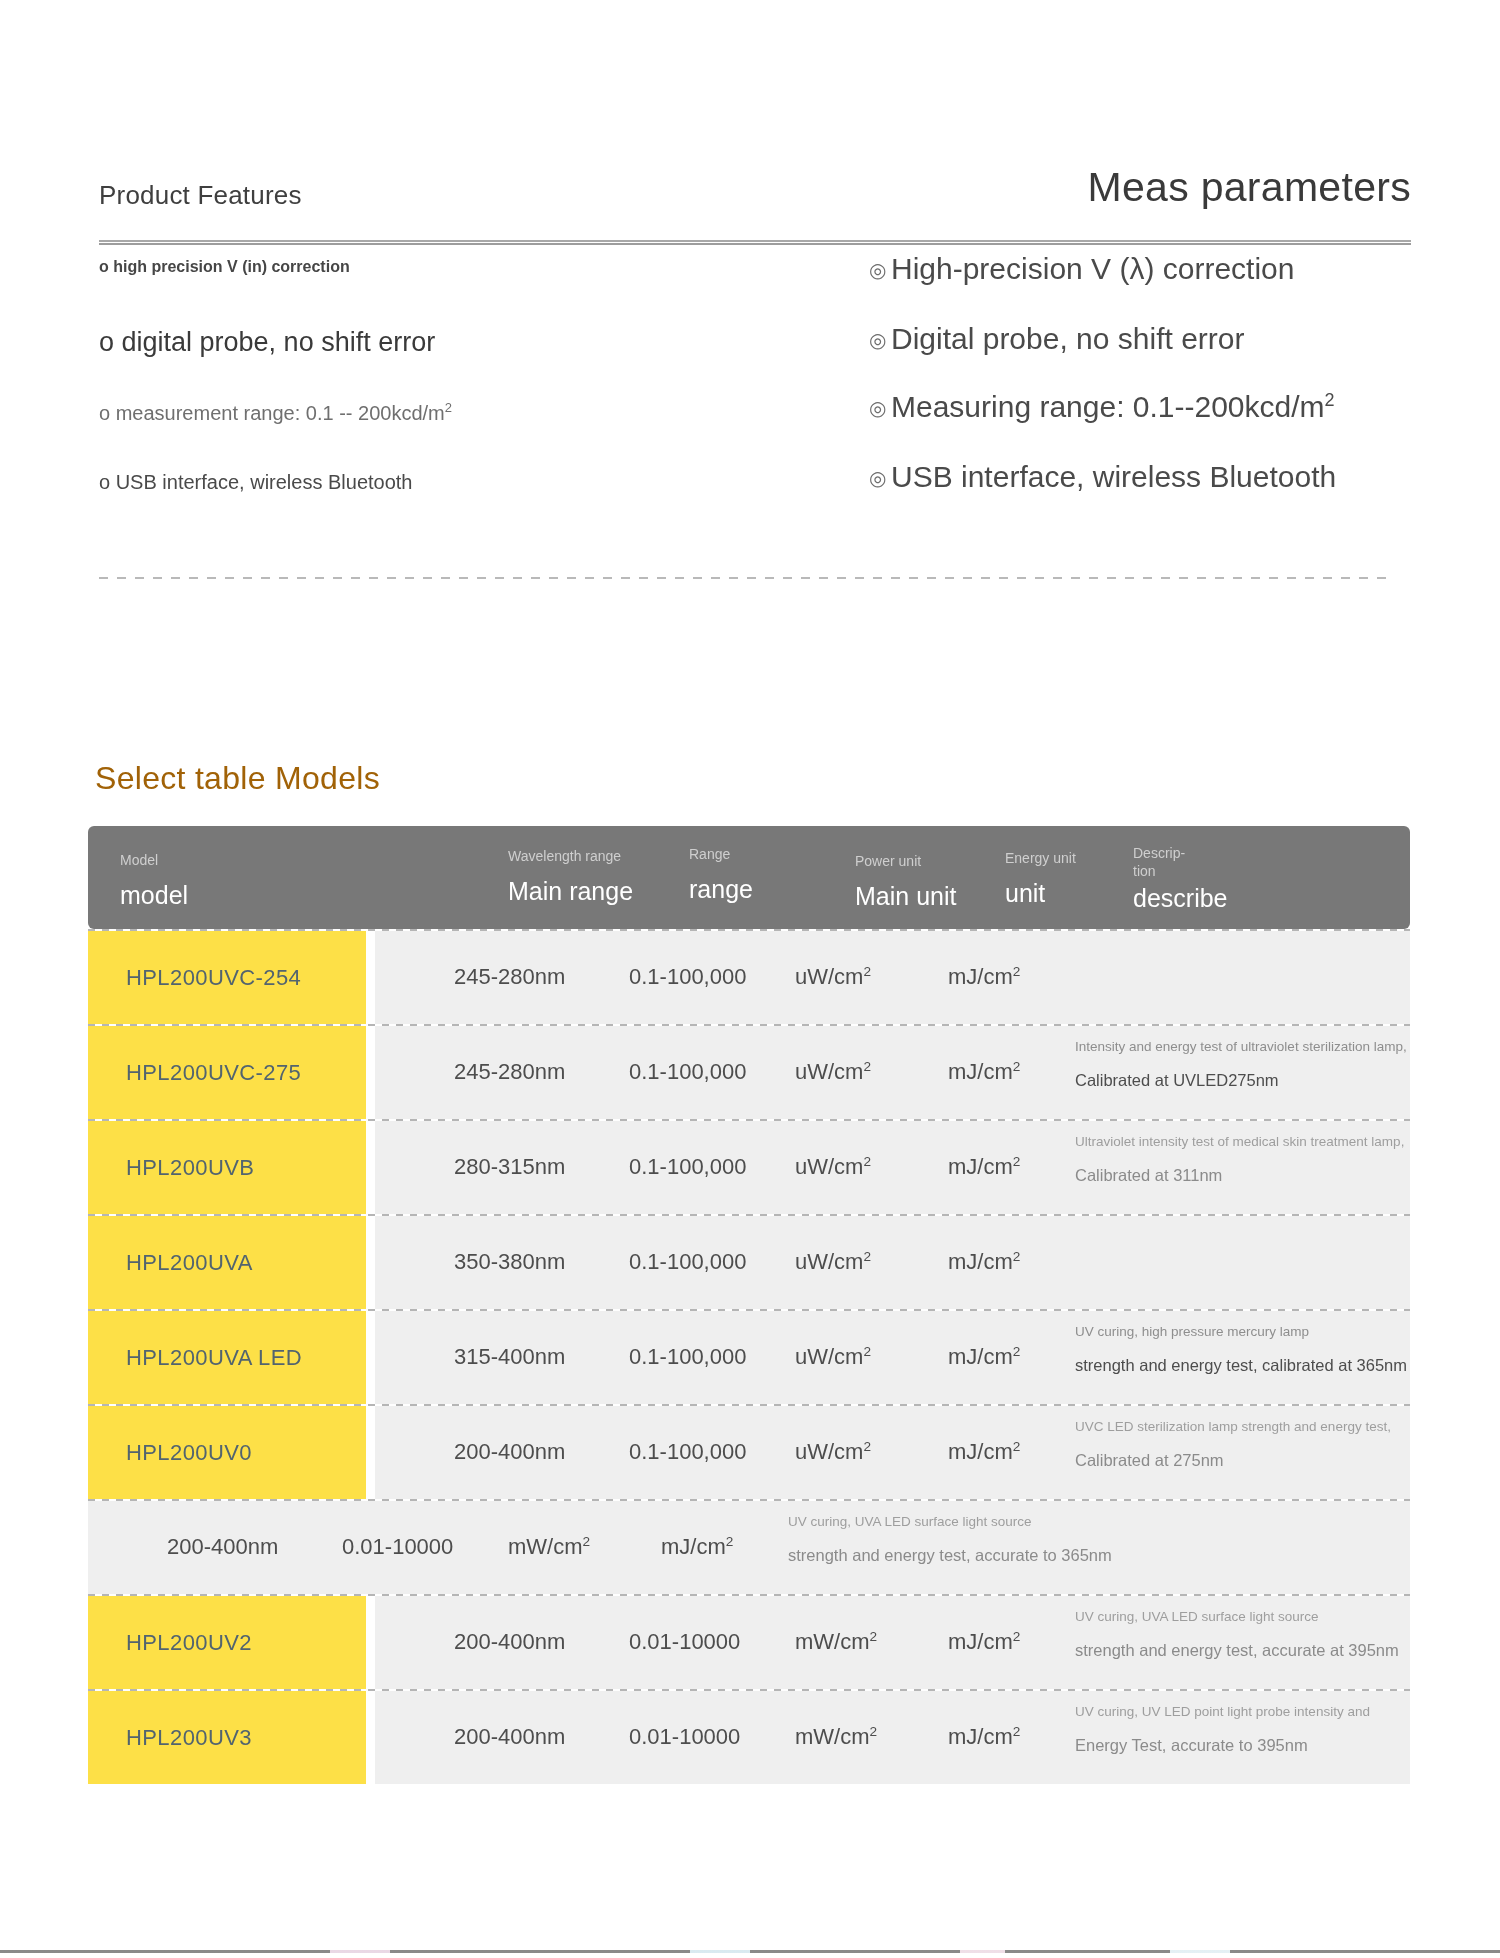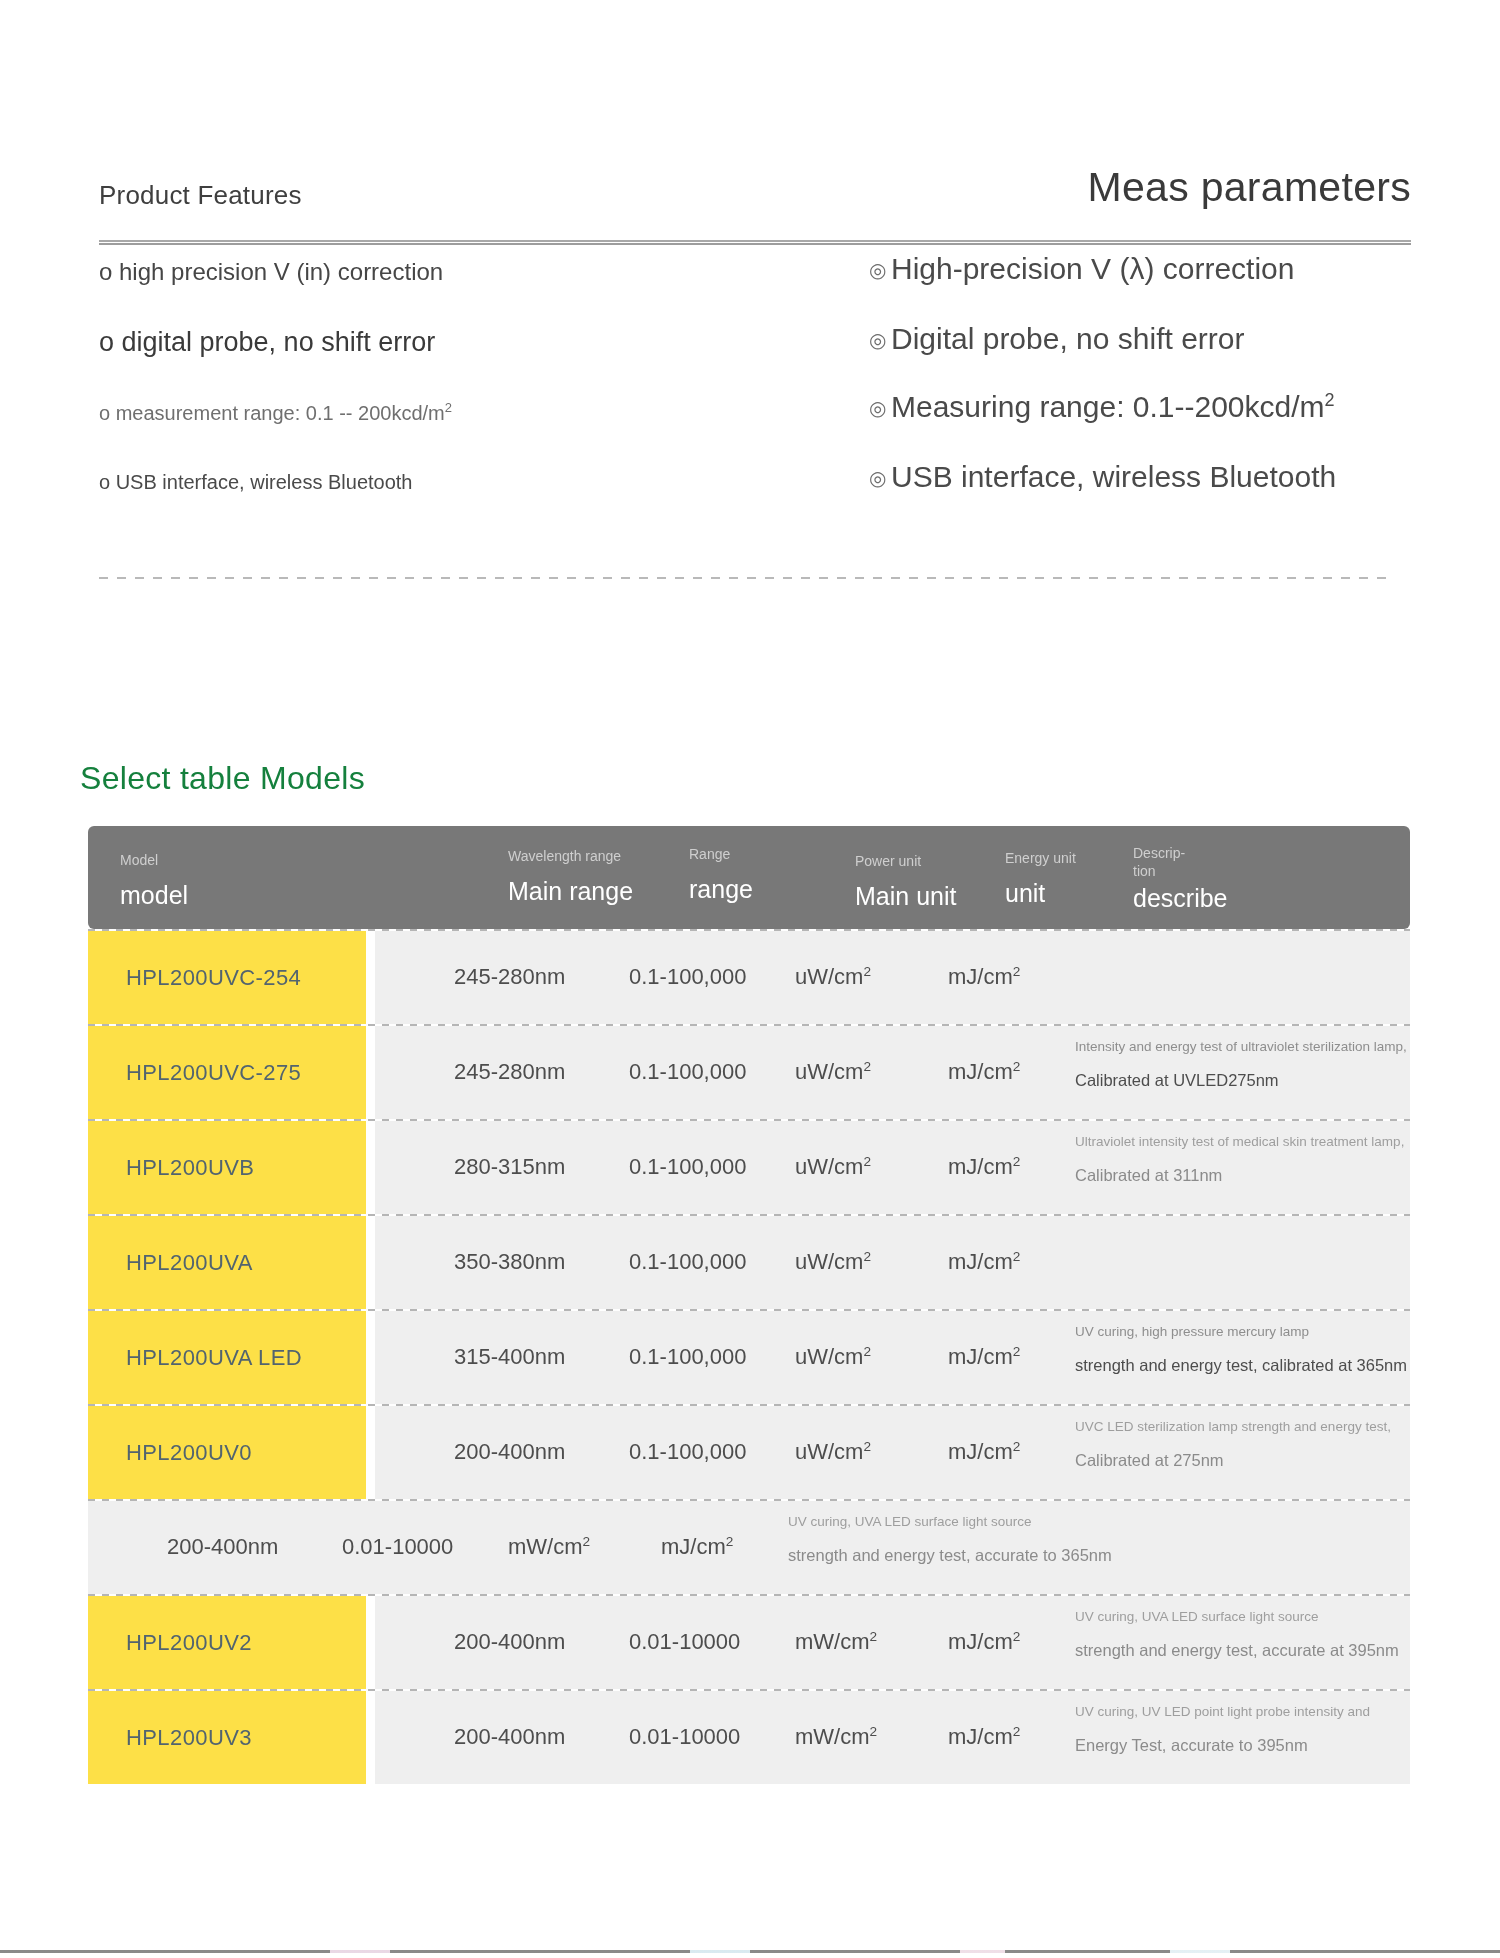--- a/index.html
+++ b/index.html
@@ -49,21 +49,21 @@
     position:absolute;left:0;top:0;width:620px;
   }
   .col-right{
     position:absolute;left:770px;top:0;width:542px;
   }
   .li-left{
     position:absolute;
     color:#464646;
     white-space:nowrap;
   }
-  .li-left.s1{left:0;top:6px;font-size:24px;}
+  .li-left.s1{left:0;top:6px;font-size:16px;font-weight:bold;}
   .li-left.s2{left:0;top:75px;font-size:27px;color:#3a3a3a;}
   .li-left.s3{left:0;top:148px;font-size:20px;color:#6f6f6f;}
   .li-left.s4{left:0;top:219px;font-size:20px;color:#4a4a4a;}
   .li-left sup{font-size:.65em;vertical-align:super;}
 
   .li-right{
     position:absolute;left:0;
     font-size:30px;font-weight:300;color:#4a4a4a;
     white-space:nowrap;
   }
@@ -78,22 +78,22 @@
   .li-right.r4{top:208px;}
 
   .dot-rule{
     position:absolute;left:99px;top:577px;width:1292px;height:2px;
     background-image:linear-gradient(to right,#b9b9b9 0 9px,transparent 9px 18px);
     background-size:18px 2px;background-repeat:repeat-x;
   }
 
   
   .table-title{
-    position:absolute;left:80px;top:760px;
-    font-size:32px;color:#15803d;font-weight:400;
+    position:absolute;left:95px;top:760px;
+    font-size:32px;color:#a16207;font-weight:400;
     letter-spacing:.3px;
   }
 
   .table-wrap{
     position:absolute;left:88px;top:826px;
     width:1322px;
   }
 
   .thead{
     position:relative;

